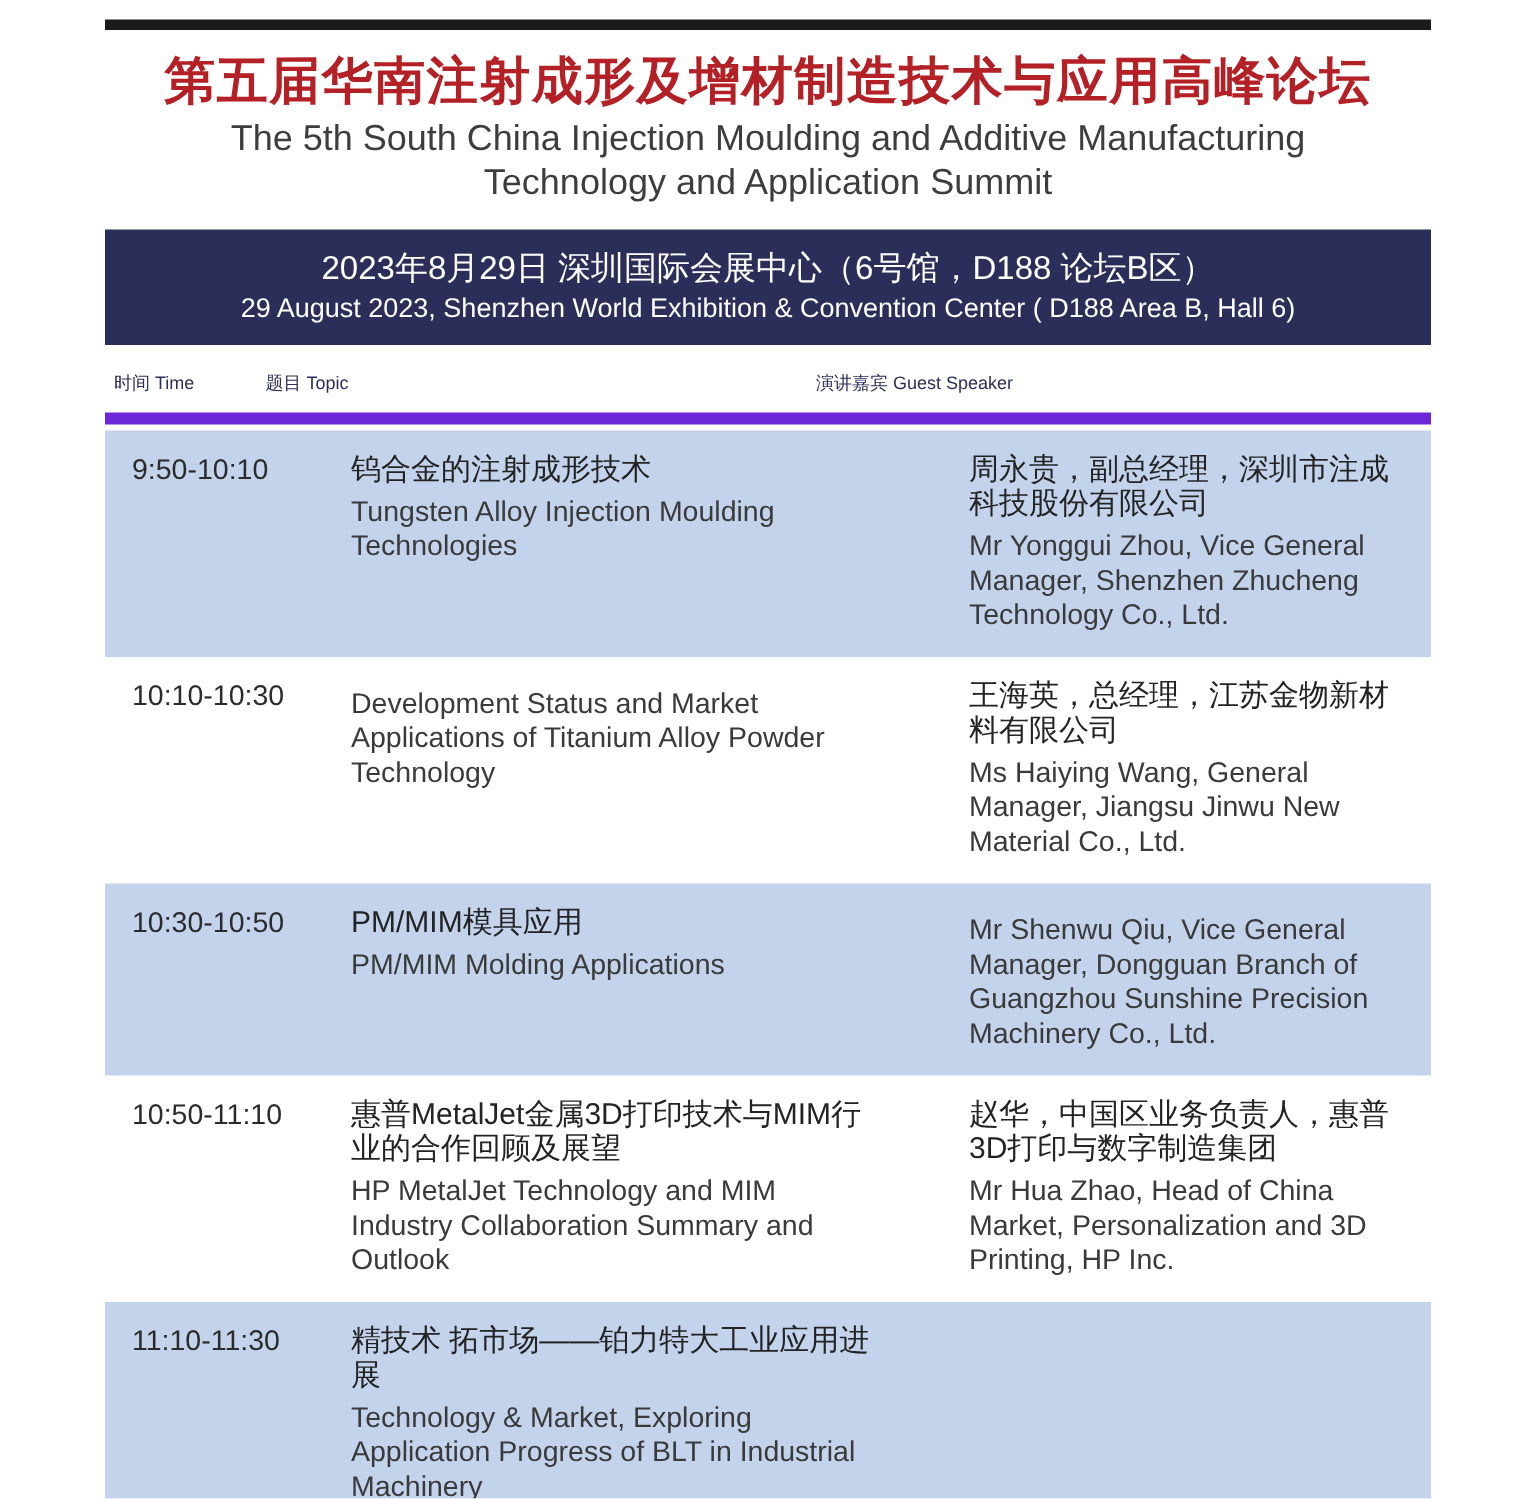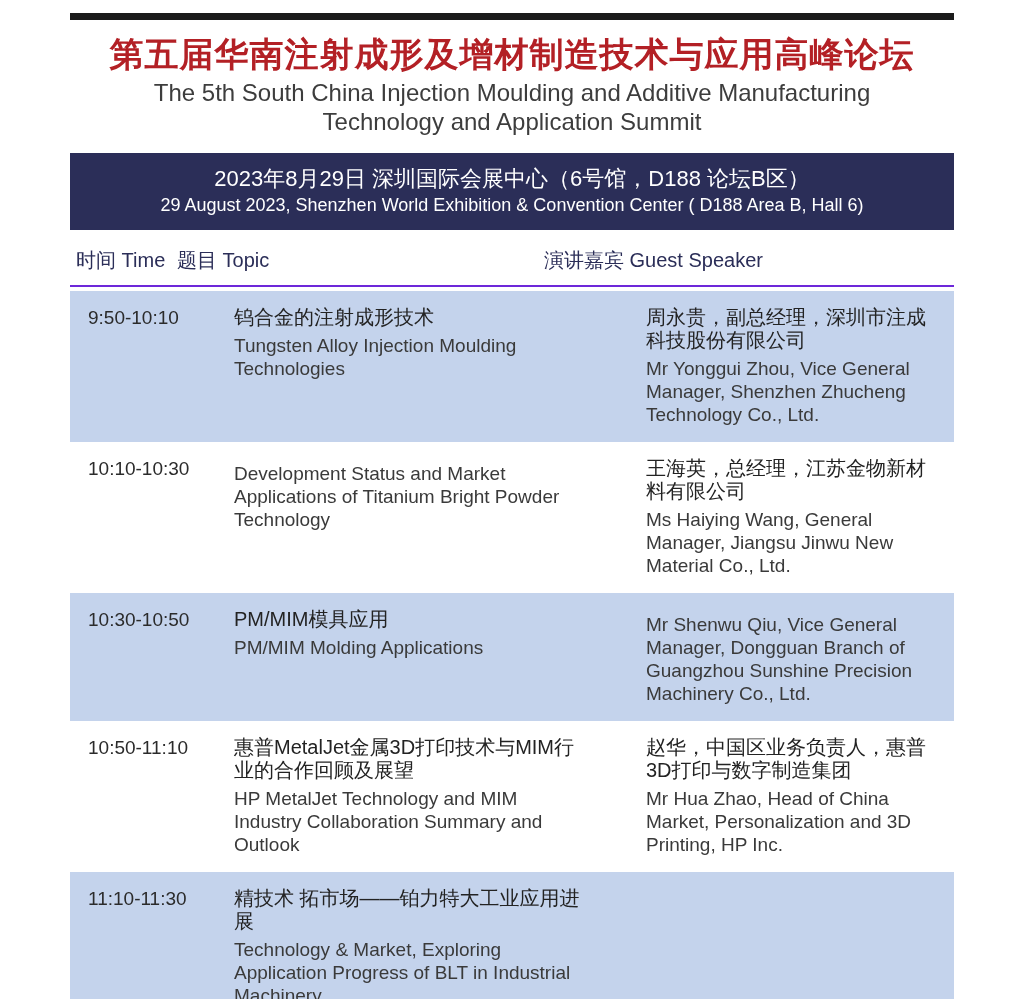--- a/index.html
+++ b/index.html
@@ -51,23 +51,23 @@
     font-size: 22px;
     line-height: 29px;
   }
   .banner-en {
     font-size: 18px;
     line-height: 25px;
   }
   .table-header {
     display: flex;
     color: #2b2e58;
-    font-size: 20px;
+    font-size: 12px;
     padding: 17px 0 11px 0;
-    border-bottom: 2px solid #6d28d9;
+    border-bottom: 8px solid #6d28d9;
     align-items: center;
   }
   .table-header .col-time { width: 107px; padding-left: 6px; box-sizing: border-box; }
   .table-header .col-topic { width: 367px; }
   .table-header .col-speaker { flex: 1; }
   .rows { margin-top: 4px; }
   .row {
     display: flex;
     padding: 15px 0 16px 12px;
     gap: 45px;
@@ -141,21 +141,21 @@
     </div>
     <div class="cell-speaker">
       <div class="cn speaker-cn">周永贵，副总经理，深圳市注成科技股份有限公司</div>
       <div class="en speaker-en">Mr Yonggui Zhou, Vice General Manager, Shenzhen Zhucheng Technology Co., Ltd.</div>
     </div>
   </div>
 
   <div class="row">
     <div class="cell-time">10:10-10:30</div>
     <div class="cell-topic">
-      <div class="en topic-en">Development Status and Market Applications of Titanium Bright Powder Technology</div>
+      <div class="en topic-en">Development Status and Market Applications of Titanium Alloy Powder Technology</div>
     </div>
     <div class="cell-speaker">
       <div class="cn speaker-cn">王海英，总经理，江苏金物新材料有限公司</div>
       <div class="en speaker-en">Ms Haiying Wang, General Manager, Jiangsu Jinwu New Material Co., Ltd.</div>
     </div>
   </div>
 
   <div class="row highlight">
     <div class="cell-time">10:30-10:50</div>
     <div class="cell-topic">

